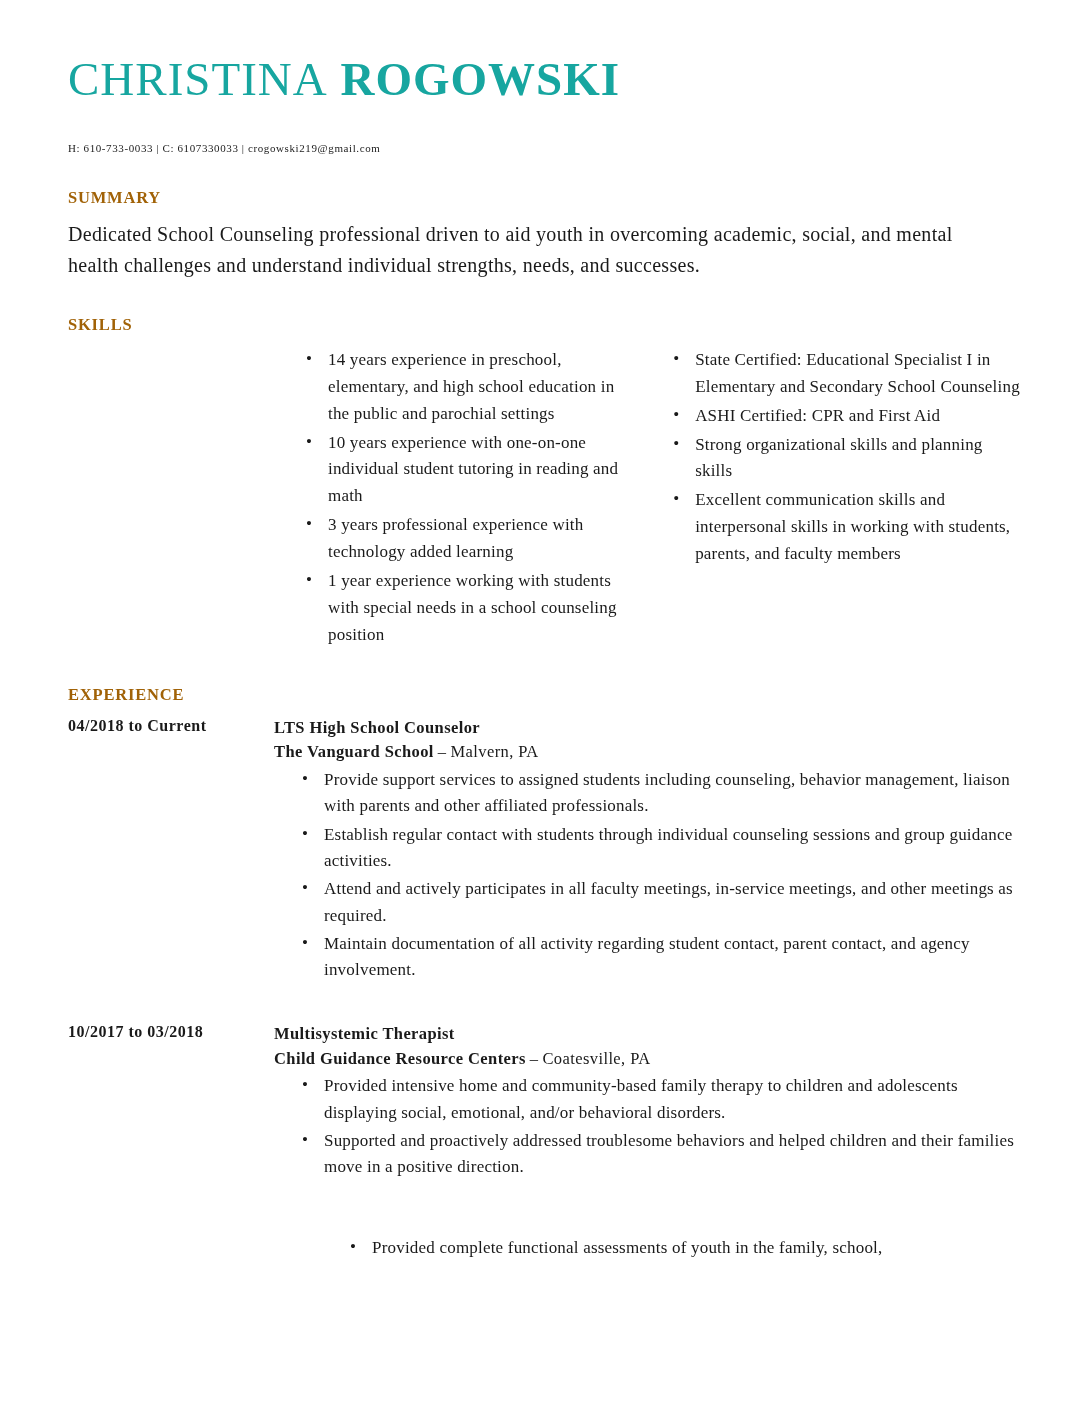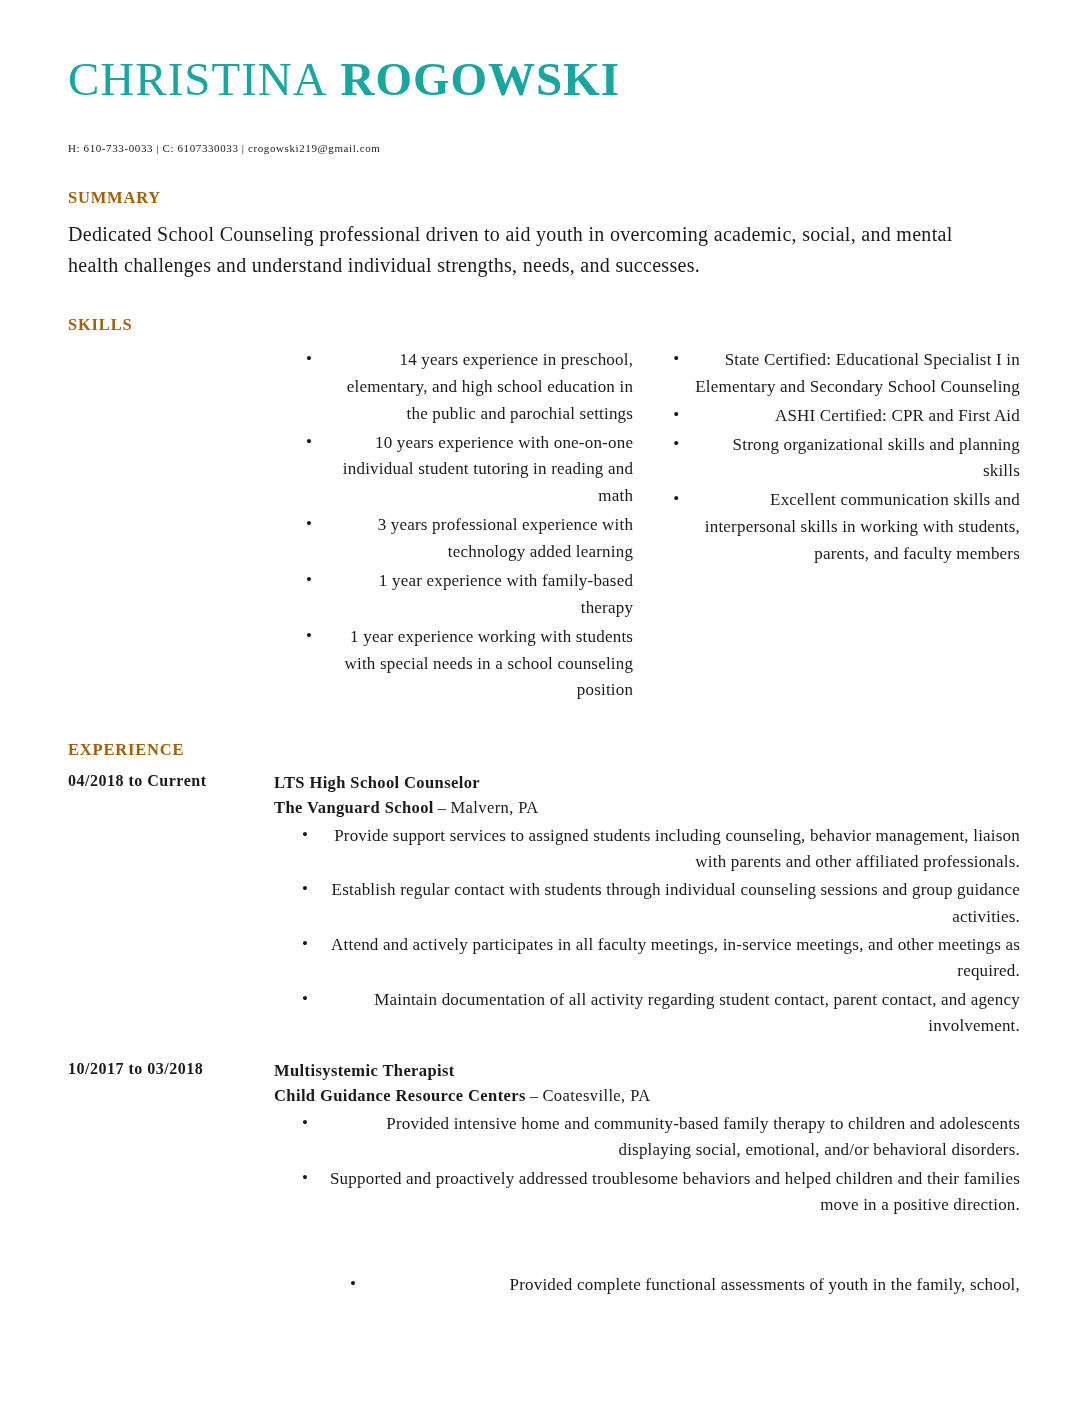--- a/index.html
+++ b/index.html
@@ -76,21 +76,20 @@
     padding-left: 28px;
     list-style: none;
   }
   ul.bullets > li {
     position: relative;
     font-size: 17px;
     line-height: 1.58;
     letter-spacing: 0.2px;
     margin-bottom: 2px;
     padding-left: 2px;
-    text-align: right;
   }
   ul.bullets > li::before {
     content: "\2022";
     position: absolute;
     left: -20px;
     top: -1px;
     font-size: 17px;
     color: #1a1a1a;
   }
   
@@ -130,21 +129,21 @@
   }
   .exp-body ul.bullets {
     padding-left: 48px;
     margin-top: 2px;
   }
   .exp-body ul.bullets > li {
     font-size: 17px;
     line-height: 1.55;
   }
   .exp-entry + .exp-entry {
-    margin-top: 18px;
+    margin-top: 36px;
   }
   .trailing-bullet {
     margin-top: 52px;
     margin-left: 254px;
   }
   .trailing-bullet ul.bullets {
     padding-left: 48px;
   }
 </style>
 </head>
@@ -163,21 +162,20 @@
   <p class="summary-text">Dedicated School Counseling professional driven to aid youth in overcoming academic, social, and mental health challenges and understand individual strengths, needs, and successes.</p>
 
   <div class="section-head">SKILLS</div>
 
   <div class="skills-wrap">
     <div class="skills-col left">
       <ul class="bullets">
         <li>14 years experience in preschool, elementary, and high school education in the public and parochial settings</li>
         <li>10 years experience with one-on-one individual student tutoring in reading and math</li>
         <li>3 years professional experience with technology added learning</li>
-        <li>1 year experience with family-based therapy</li>
         <li>1 year experience working with students with special needs in a school counseling position</li>
       </ul>
     </div>
     <div class="skills-col right">
       <ul class="bullets">
         <li>State Certified: Educational Specialist I in Elementary and Secondary School Counseling</li>
         <li>ASHI Certified: CPR and First Aid</li>
         <li>Strong organizational skills and planning skills</li>
         <li>Excellent communication skills and interpersonal skills in working with students, parents, and faculty members</li>
       </ul>

